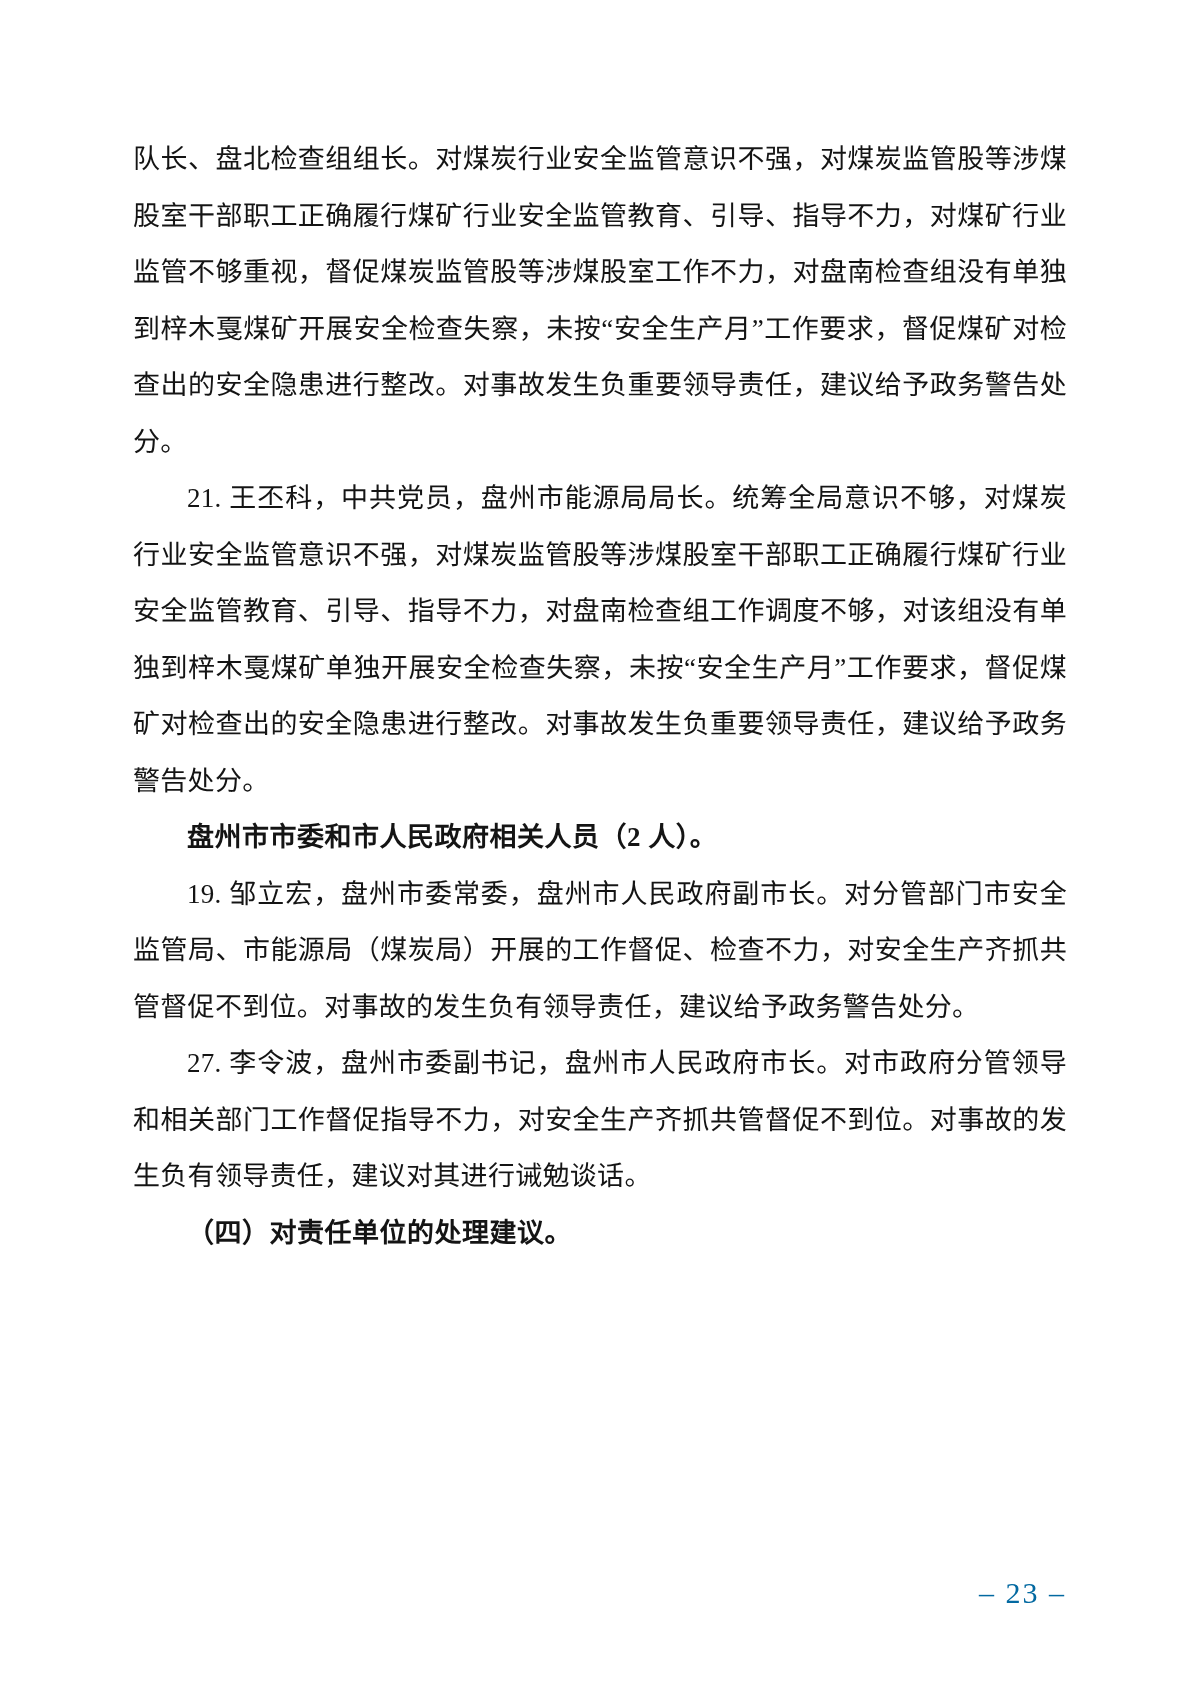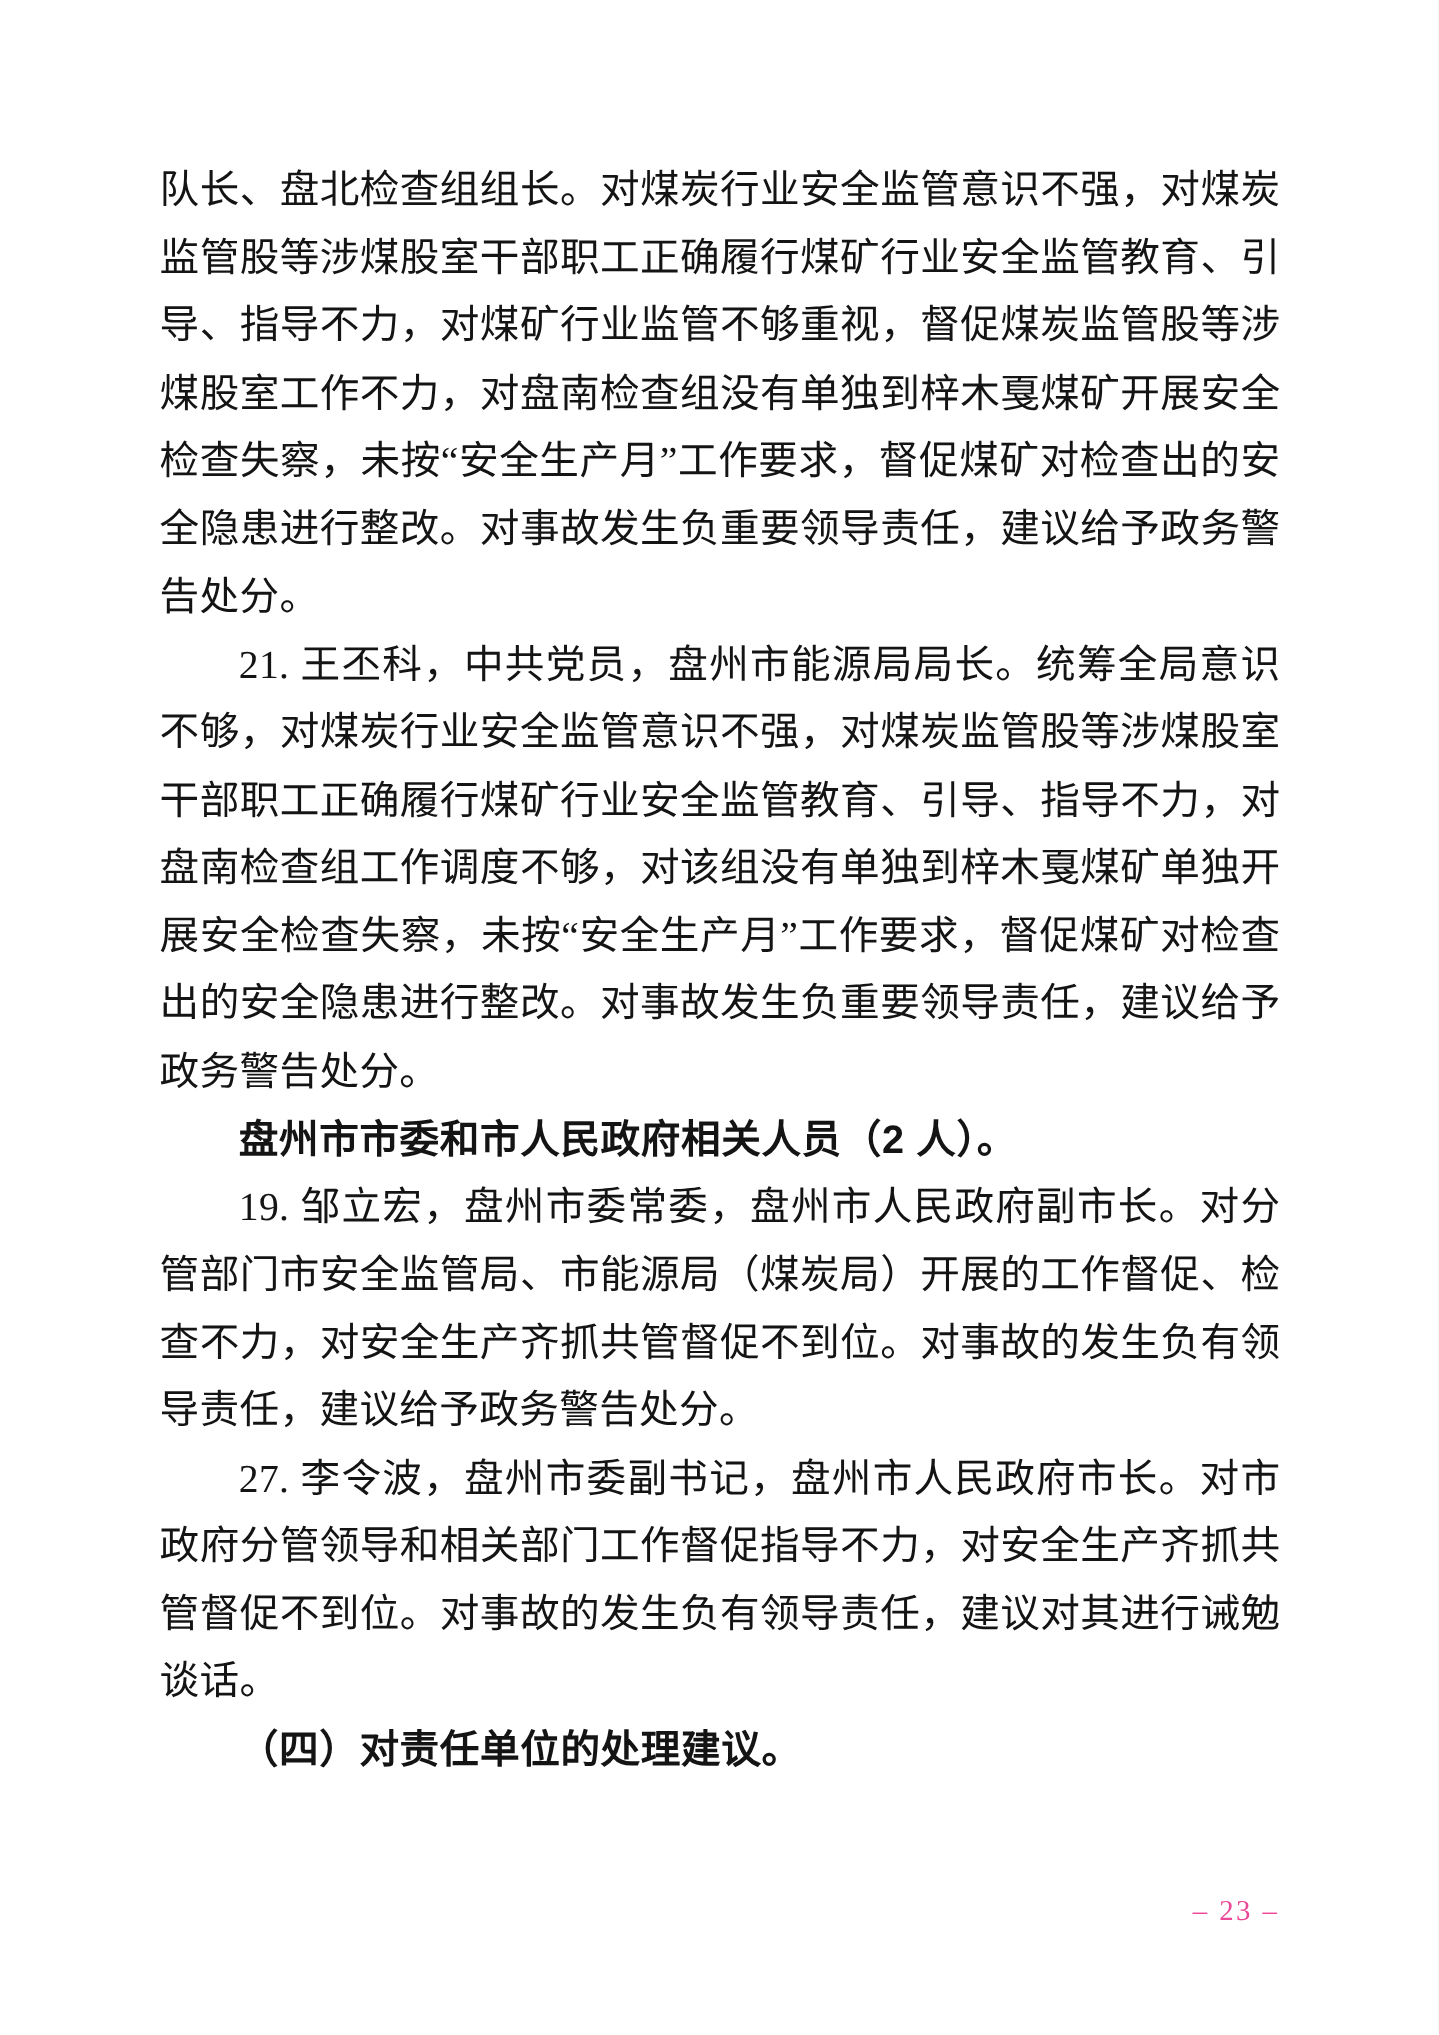--- a/index.html
+++ b/index.html
@@ -19,45 +19,45 @@
     overflow: hidden;
   }
   .content {
     position: absolute;
     left: 133px;
     top: 131px;
     width: 934px;
   }
   .para {
     margin: 0;
-    font-size: 33px;
+    font-size: 27px;
     line-height: 56.5px;
     text-align: justify;
     text-justify: inter-character;
     letter-spacing: 0.3px;
     word-break: break-all;
   }
   .indent   { text-indent: 2em; }
   .no-indent{ text-indent: 0; }
   .heading-bold {
     font-weight: 700;
-    font-family: Liberation Sans, sans-serif;
+    font-family: Liberation Serif, serif;
     letter-spacing: 0.5px;
   }
   .heading-kai {
     font-weight: 700;
     letter-spacing: 0.5px;
   }
   .footer-pagenum {
     position: absolute;
     top: 1576px;
     right: 133px;
-    font-size: 24px;
+    font-size: 30px;
     line-height: 34px;
-    color: #ec4899;
+    color: #0369a1;
     font-family: "Liberation Serif", "DejaVu Serif", serif;
     letter-spacing: 2px;
   }
 </style>
 </head>
 <body>
 
 <div class="page">
   <div class="content">
     <p class="para no-indent">队长、盘北检查组组长。对煤炭行业安全监管意识不强，对煤炭监管股等涉煤股室干部职工正确履行煤矿行业安全监管教育、引导、指导不力，对煤矿行业监管不够重视，督促煤炭监管股等涉煤股室工作不力，对盘南检查组没有单独到梓木戛煤矿开展安全检查失察，未按“安全生产月”工作要求，督促煤矿对检查出的安全隐患进行整改。对事故发生负重要领导责任，建议给予政务警告处分。</p>

